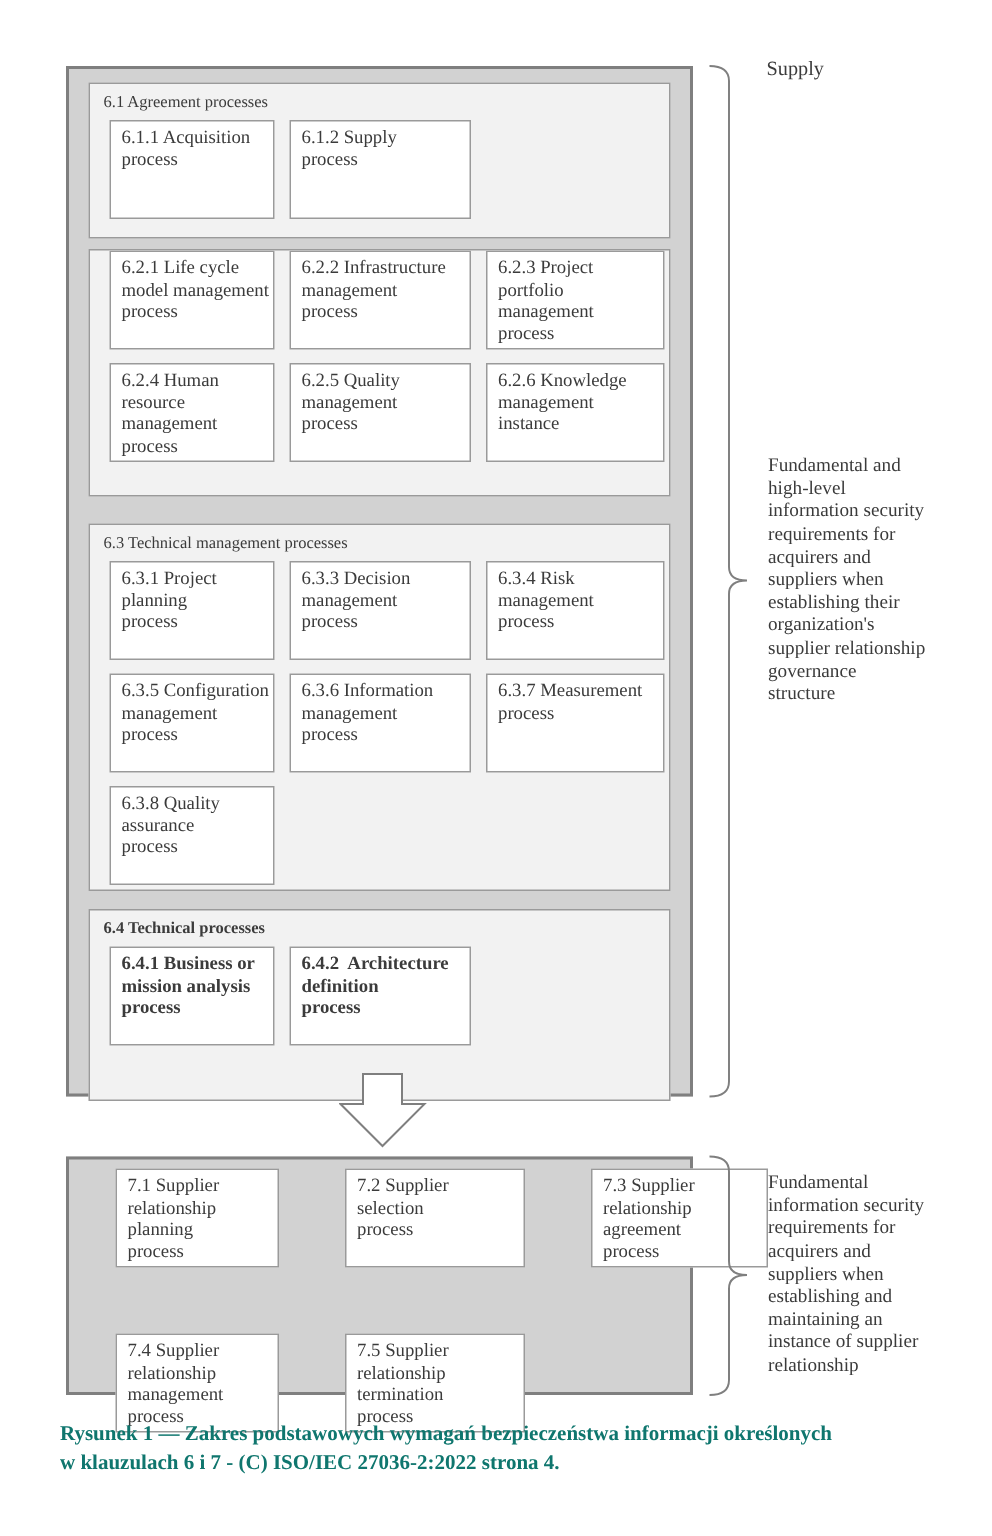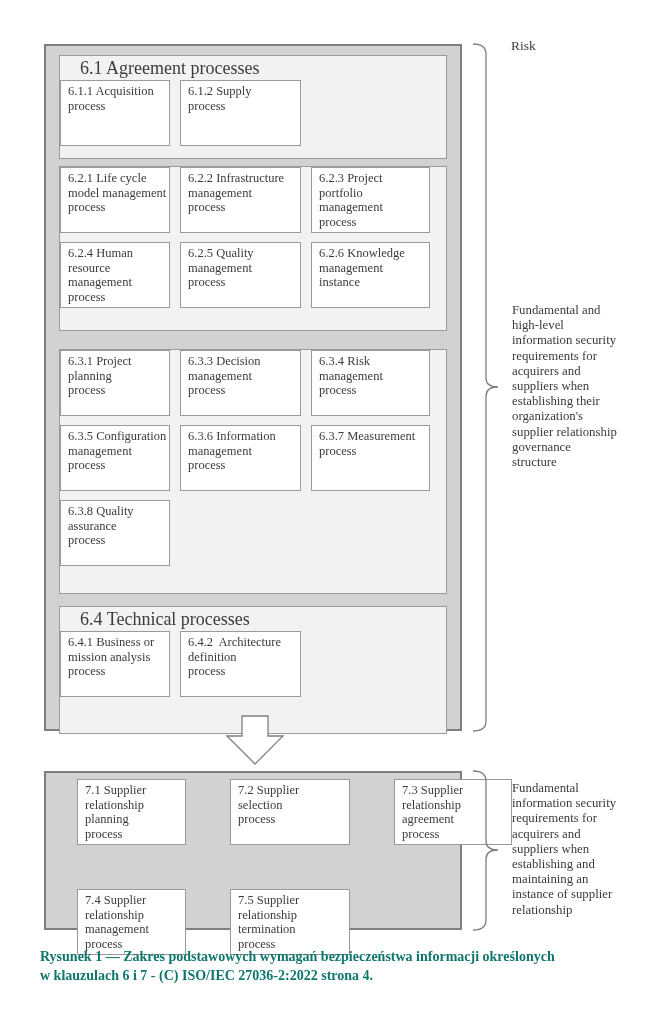--- a/index.html
+++ b/index.html
@@ -26,35 +26,36 @@
   .section {
     position: absolute;
     left: 13px; width: 388px;
     background: #f2f2f2;
     border: 1px solid #9a9a9a;
     box-sizing: border-box;
   }
   .sec1 { top: 9px;  height: 104px; }
   .sec2 { top: 120px; height: 165px; }
   .sec3 { top: 303px; height: 245px; }
-  .sec4 { top: 560px; height: 128px; }
+  .sec4 { top: 560px; height: 128px; font-weight: bold; }
 
   .stitle {
-    padding: 4px 0 3px 20px;
-    font-size: 18px;
+    padding: 4px 0 3px 9px;
+    font-size: 11px;
     line-height: 17px;
     white-space: nowrap;
   }
 
   .bgrid {
     display: grid;
     grid-template-columns: 110px 121px 119px;
     column-gap: 10px;
     row-gap: 9px;
     grid-auto-rows: 66px;
+    margin-left: 13px;
   }
   .pbox {
     background: #ffffff;
     border: 1px solid #9a9a9a;
     box-sizing: border-box;
     padding: 3px 5px 3px 7px;
     font-size: 12.5px;
     line-height: 14.5px;
     white-space: pre;
     overflow: hidden;
@@ -153,20 +154,21 @@
         <div class="pbox">6.2.5 Quality
 management
 process</div>
         <div class="pbox">6.2.6 Knowledge
 management
 instance</div>
       </div>
     </div>
 
     <div class="section sec3">
+      <div class="stitle">6.3 Technical management processes</div>
       <div class="bgrid">
         <div class="pbox">6.3.1 Project
 planning
 process</div>
         <div class="pbox">6.3.3 Decision
 management
 process</div>
         <div class="pbox">6.3.4 Risk
 management
 process</div>
@@ -226,21 +228,21 @@
   </div>
 
   <svg class="brace-svg" style="left:470px; top:42px;" width="32" height="694" viewBox="0 0 32 694">
     <path class="brace-path" d="M3,2 Q16,2 16,12 L16,336 Q16,345 28,345 Q16,345 16,354 L16,679 Q16,689 3,689"></path>
   </svg>
 
   <svg class="brace-svg" style="left:470px; top:769px;" width="32" height="166" viewBox="0 0 32 166">
     <path class="brace-path" d="M3,2 Q16,2 16,12 L16,72 Q16,81 28,81 Q16,81 16,90 L16,151 Q16,161 3,161"></path>
   </svg>
 
-  <div class="scope">Risk</div>
+  <div class="scope">Supply</div>
 
   <div class="annot annot1">Fundamental and
 high-level
 information security
 requirements for
 acquirers and
 suppliers when
 establishing their
 organization's
 supplier relationship

